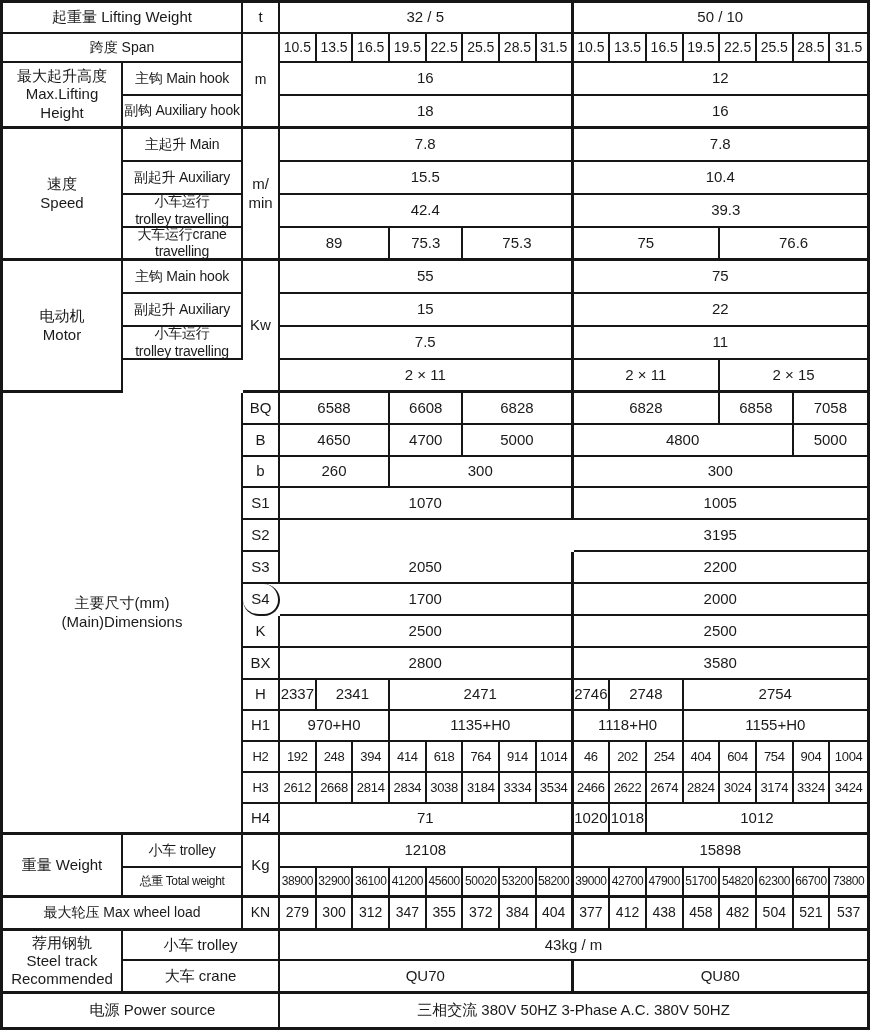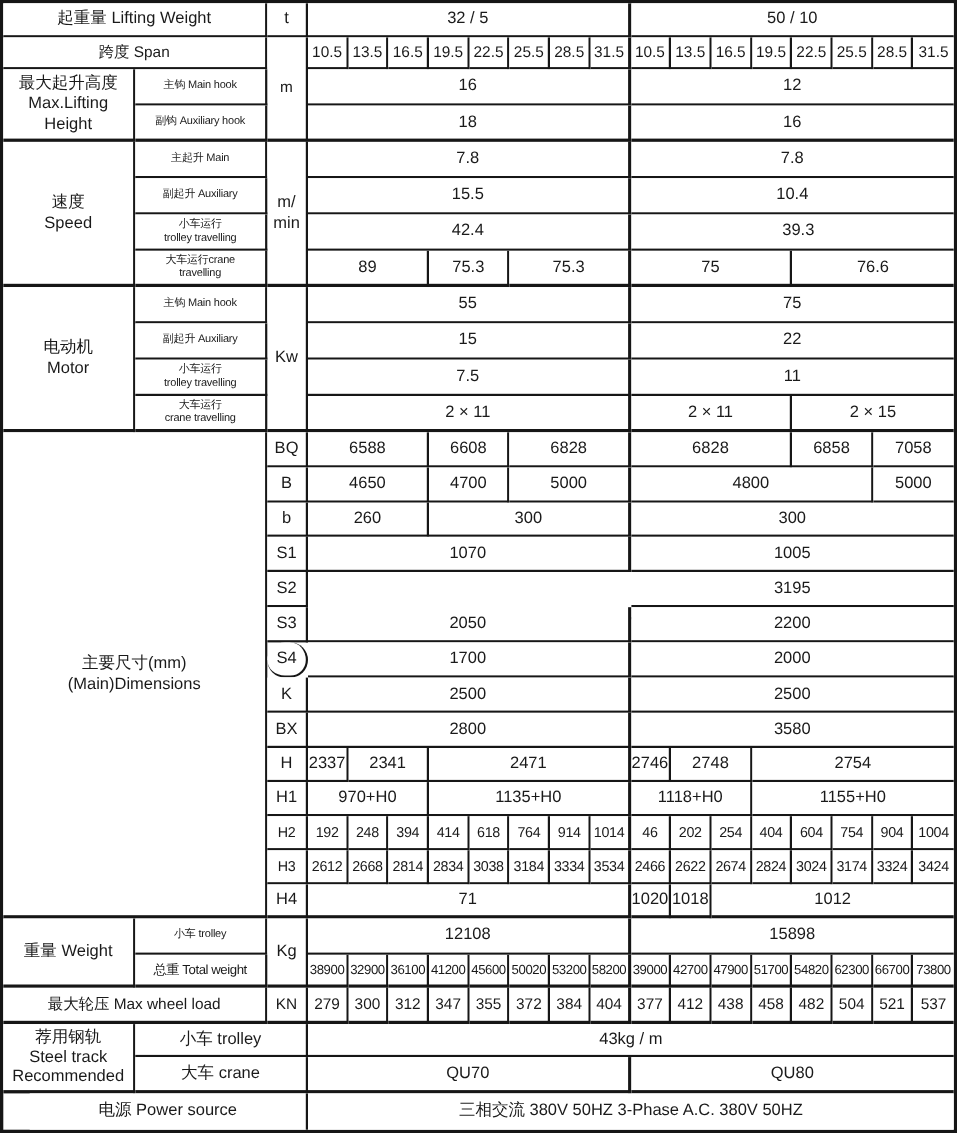--- a/index.html
+++ b/index.html
@@ -32,21 +32,21 @@
     overflow: hidden;
     border-right: 2px solid #161616;
     border-bottom: 2px solid #161616;
     background: #ffffff;
   }
   .cell.thick-right  { border-right-width: 3px; }
   .cell.edge-right   { border-right: none; }
   .cell.thick-bottom { border-bottom-width: 3px; }
   .cell.edge-bottom  { border-bottom: none; }
 
-  .cell.sub-label { font-size: 10px; letter-spacing: -0.2px; }
+  .cell.sub-label { font-size: 14px; letter-spacing: -0.2px; }
   .cell.fs-m  { font-size: 14px; }
   .cell.fs-s  { font-size: 13px; letter-spacing: -0.3px; }
   .cell.fs-xs { font-size: 12px; letter-spacing: -0.4px; }
 </style>
 </head>
 <body>
 
 <div class="spec-table">
     <div class="cell" style="grid-area: 1 / 1 / 2 / 3;">起重量 Lifting Weight</div>
     <div class="cell" style="grid-area: 1 / 3 / 2 / 4;">t</div>
@@ -106,22 +106,20 @@
     <div class="cell thick-bottom" style="grid-area: 9 / 3 / 13 / 4;">Kw</div>
     <div class="cell thick-right" style="grid-area: 9 / 4 / 10 / 12;">55</div>
     <div class="cell edge-right" style="grid-area: 9 / 12 / 10 / 20;">75</div>
     <div class="cell sub-label" style="grid-area: 10 / 2 / 11 / 3;">副起升 Auxiliary</div>
     <div class="cell thick-right" style="grid-area: 10 / 4 / 11 / 12;">15</div>
     <div class="cell edge-right" style="grid-area: 10 / 12 / 11 / 20;">22</div>
     <div class="cell sub-label" style="grid-area: 11 / 2 / 12 / 3;">小车运行
 trolley travelling</div>
     <div class="cell thick-right" style="grid-area: 11 / 4 / 12 / 12;">7.5</div>
     <div class="cell edge-right" style="grid-area: 11 / 12 / 12 / 20;">11</div>
-    <div class="cell thick-bottom sub-label" style="grid-area: 12 / 2 / 13 / 3;">大车运行
-crane travelling</div>
     <div class="cell thick-right thick-bottom" style="grid-area: 12 / 4 / 13 / 12;">2 × 11</div>
     <div class="cell thick-bottom" style="grid-area: 12 / 12 / 13 / 16;">2 × 11</div>
     <div class="cell edge-right thick-bottom" style="grid-area: 12 / 16 / 13 / 20;">2 × 15</div>
     <div class="cell thick-bottom" style="grid-area: 13 / 1 / 27 / 3;">主要尺寸(mm)
 (Main)Dimensions</div>
     <div class="cell" style="grid-area: 13 / 3 / 14 / 4;">BQ</div>
     <div class="cell" style="grid-area: 13 / 4 / 14 / 7;">6588</div>
     <div class="cell" style="grid-area: 13 / 7 / 14 / 9;">6608</div>
     <div class="cell thick-right" style="grid-area: 13 / 9 / 14 / 12;">6828</div>
     <div class="cell" style="grid-area: 13 / 12 / 14 / 16;">6828</div>

